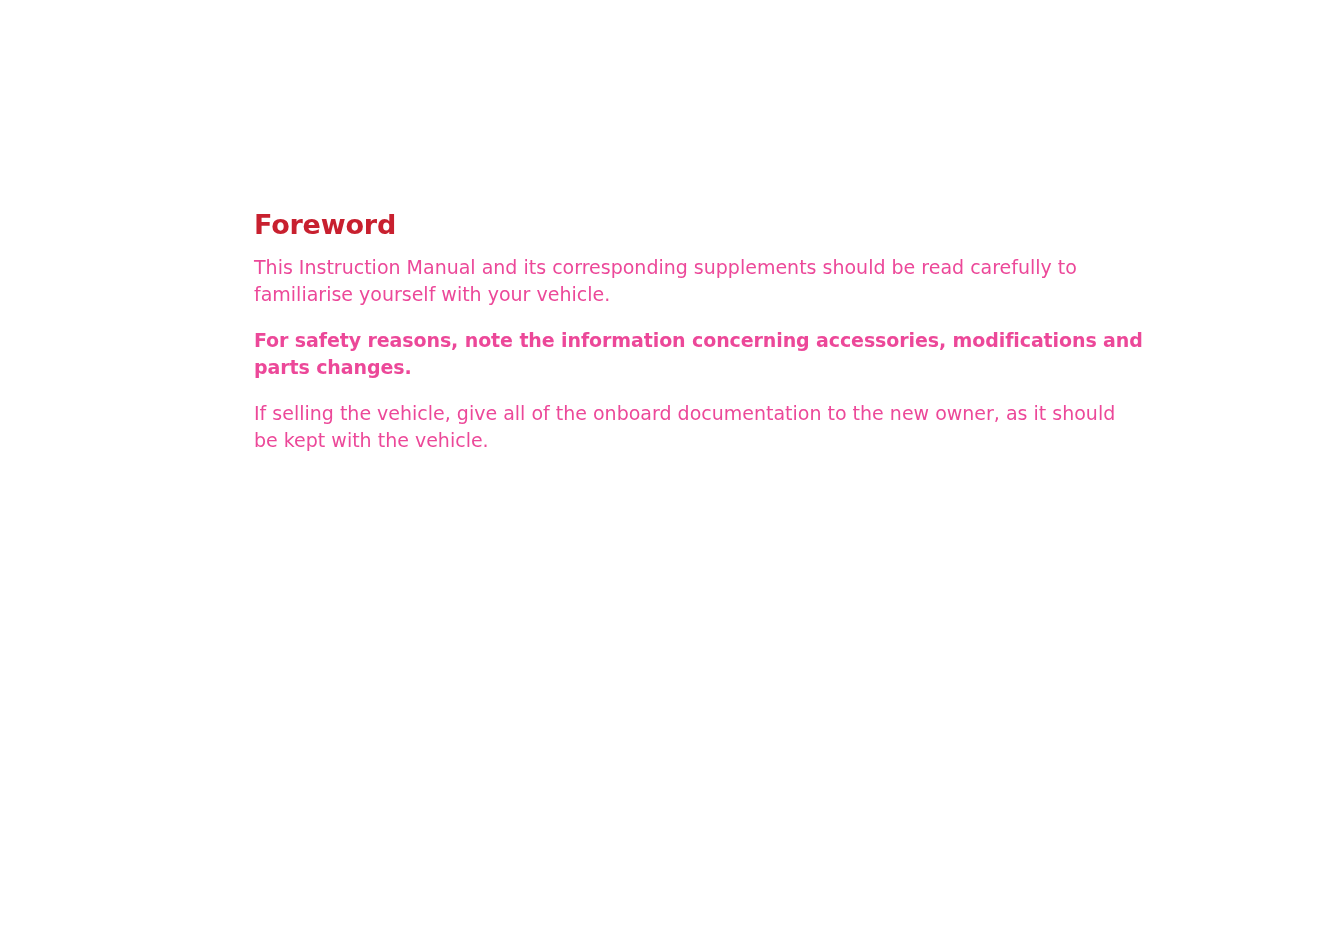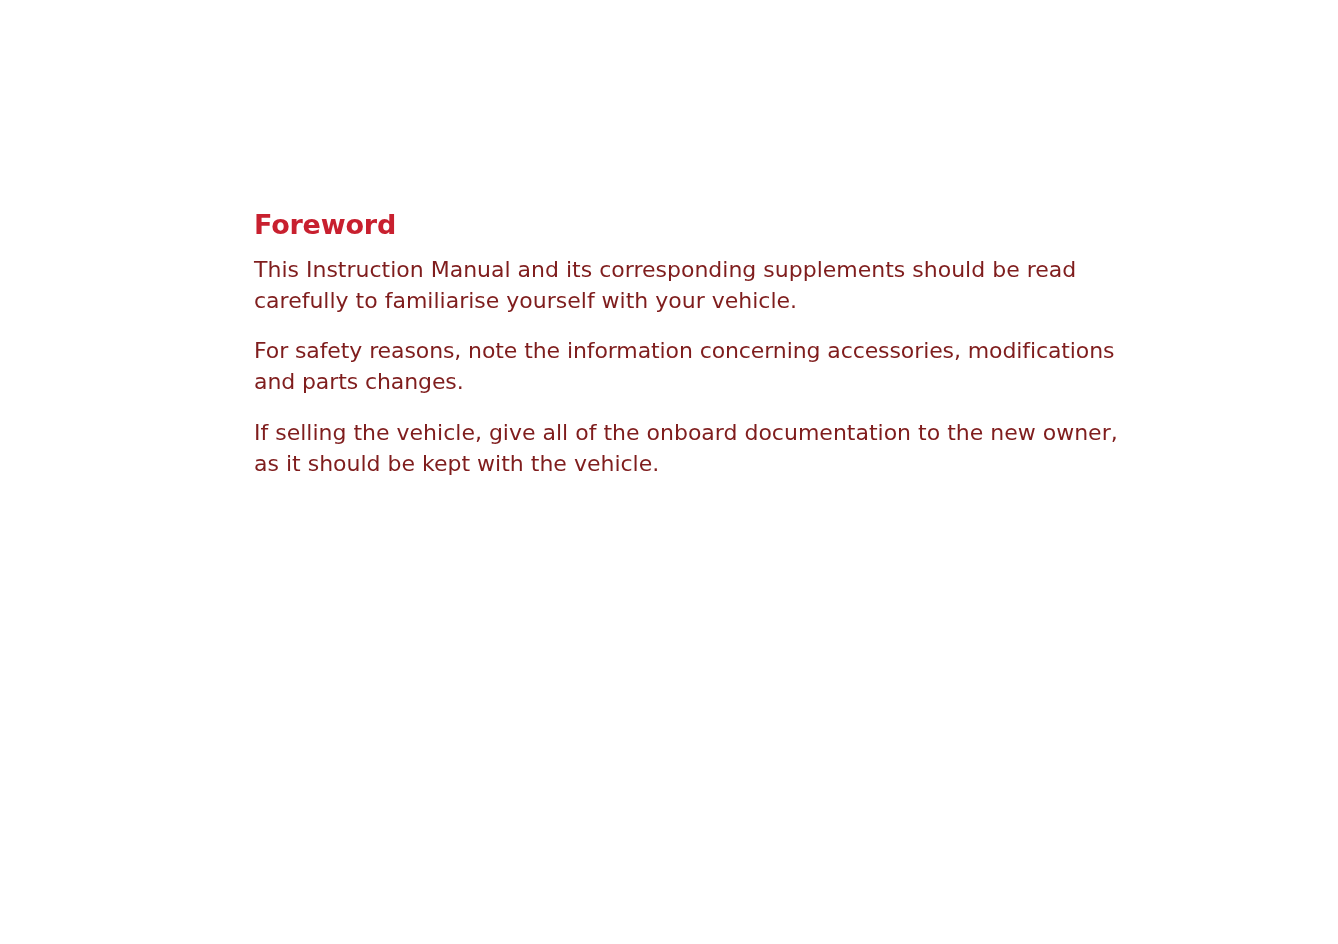--- a/index.html
+++ b/index.html
@@ -29,28 +29,28 @@
   .doc-title {
     font-family: "DejaVu Sans", sans-serif;
     font-size: 27px;
     font-weight: bold;
     color: #c8202f;
     margin: 0 0 14px 0;
     letter-spacing: -0.2px;
     line-height: 1.1;
   }
   .para {
-    font-size: 22px;
+    font-size: 19px;
     line-height: 1.42;
     margin: 0 0 19px 0;
-    color: #7f1d1d;
+    color: #ec4899;
     max-width: 890px;
   }
   .para.bold {
-    font-weight: normal;
+    font-weight: bold;
     letter-spacing: -0.1px;
   }
   .para:last-child {
     margin-bottom: 0;
   }
 </style>
 </head>
 <body>
 
 <div class="page">

